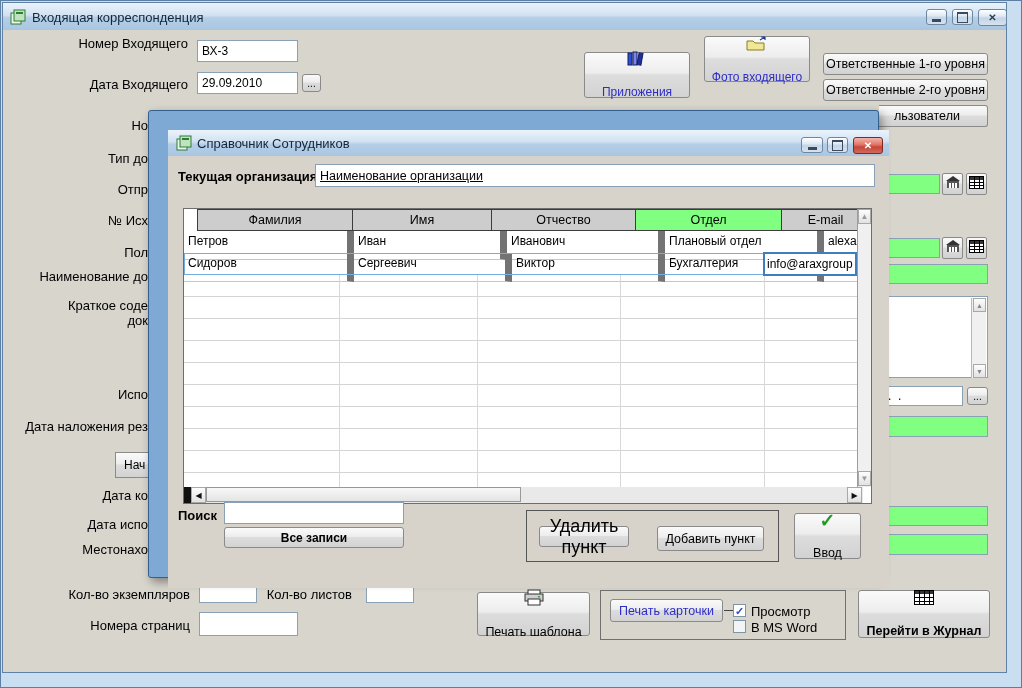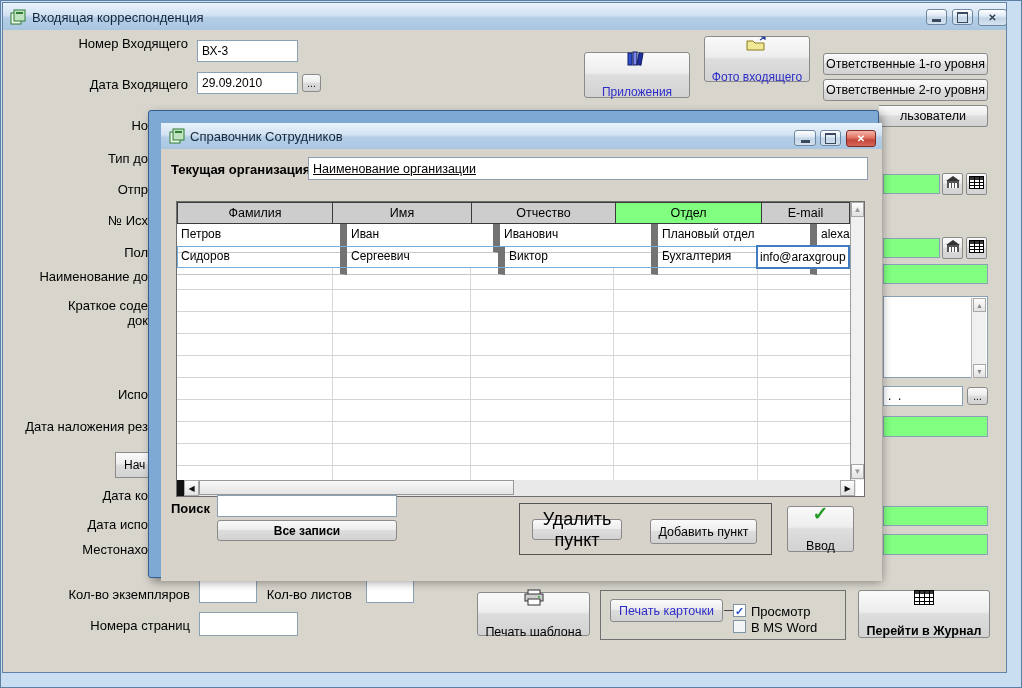--- a/index.html
+++ b/index.html
@@ -16,21 +16,21 @@
   .btn{background:linear-gradient(180deg,#fafafa,#ededed 45%,#dddddd 50%,#d2d2d2);border:1px solid #8a8a8a;
        border-radius:3px;display:flex;align-items:center;justify-content:center;text-align:center;cursor:default}
   .btn-col{flex-direction:column;gap:16px}
   .bluetext{color:#2d2dc8}
   .inp{background:#fff;border:1px solid #8aa0b4;font:12px "Liberation Sans",sans-serif;padding:1px 4px;box-sizing:border-box;color:#000}
   .grn{background:#80ff80}
   .rlbl{text-align:right;white-space:nowrap;font-size:13px}
   .llbl{white-space:nowrap;font-size:13px}
   .bold{font-weight:bold}
   .frame{border:1px solid #707070}
-  .dialog{background:#7ea9d4;border:1px solid #35608e;border-radius:3px;padding:12px;
+  .dialog{background:#7ea9d4;border:1px solid #35608e;border-radius:3px;padding:19px;
           box-shadow:3px 4px 10px rgba(0,0,0,.4);z-index:20}
   .dlg-body{position:relative;width:721px;height:458px;background:#d7d3ca}
   .hrow{display:flex;border:1px solid #3c3c3c;background:#cdcdcd}
   .hcell{display:flex;align-items:center;justify-content:center;border-right:1px solid #3c3c3c;
          height:100%;overflow:hidden;background:#cdcdcd;font-size:12.5px}
   .hcell:last-child{border-right:none}
   .trow{display:flex}
   .dcell{border-right:7px solid #737373;border-bottom:1px solid #c6c6c6;padding:3px 4px;
          white-space:nowrap;overflow:hidden;height:22px}
   .vline{background:#d8d8d8;width:1px}
@@ -89,21 +89,21 @@
   </div>
   <div class="ab btn btn-col" style="left:704px;top:36px;width:106px;height:46px">
     <span><svg width="24" height="16" viewBox="0 0 24 16">
           <path d="M2 6 h6 l2 2 h9 v7 H2 z" fill="#f0e896" stroke="#8a7d1f"></path>
           <path d="M15 5 L20 2 M20 2 v3 M20 2 h-4" stroke="#223a9a" fill="none" stroke-width="1.2"></path>
         </svg></span>
     <span class="bluetext">Фото входящего</span>
   </div>
   <div class="ab btn" style="left:823px;top:53px;width:165px;height:22px;font-size:12.5px">Ответственные 1-го уровня</div>
   <div class="ab btn" style="left:823px;top:79px;width:165px;height:22px;font-size:12.5px">Ответственные 2-го уровня</div>
-  <div class="ab btn" style="left:879px;top:105px;width:109px;height:22px;font-size:12.5px;border-left:none;border-radius:0 3px 3px 0;justify-content:flex-start;padding-left:21px">льзователи</div>
+  <div class="ab btn" style="left:879px;top:105px;width:109px;height:22px;font-size:12.5px;border-left:none;border-radius:0 3px 3px 0;justify-content:flex-start;padding-left:15px">льзователи</div>
 
   <div class="ab rlbl" style="left:0;top:118px;width:148px">Но</div>
   <div class="ab rlbl" style="left:0;top:151px;width:148px">Тип до</div>
   <div class="ab rlbl" style="left:0;top:182px;width:148px">Отпр</div>
   <div class="ab rlbl" style="left:0;top:213px;width:148px">№ Исх</div>
   <div class="ab rlbl" style="left:0;top:245px;width:148px">Пол</div>
   <div class="ab rlbl" style="left:0;top:269px;width:148px">Наименование до</div>
   <div class="ab rlbl" style="left:0;top:298px;width:148px">Краткое соде</div>
   <div class="ab rlbl" style="left:0;top:313px;width:148px">док</div>
   <div class="ab rlbl" style="left:0;top:387px;width:148px">Испо</div>
@@ -229,21 +229,21 @@
         </div>
       <div class="ab wbtn wbtn-red" style="left:685px;top:7px;width:30px;height:17px;font-size:10px;font-weight:bold">
           <span>✕</span>
         </div>
 
       <div class="ab llbl bold" style="left:10px;top:39px">Текущая организация</div>
       <input class="ab inp" style="left: 147px; top: 34px; width: 560px; height: 23px; font-size: 12.5px; text-decoration: underline;" value="Наименование организации">
 
       <div class="ab" style="left:15px;top:78px;width:689px;height:296px;border:1px solid #6e6e6e;background:#fff">
 
-        <div class="ab hrow" style="left:0;top:0;width:673px;height:22px">
+        <div class="ab hrow" style="left:13px;top:0;width:673px;height:22px">
           <div class="hcell" style="width:154px">Фамилия</div>
           <div class="hcell" style="width:138px">Имя</div>
           <div class="hcell" style="width:143px">Отчество</div>
           <div class="hcell" style="width:145px;background:#80ff80">Отдел</div>
           <div class="hcell" style="flex:1">E-mail</div>
         </div>
 
         <div class="ab trow" style="left:0;top:22px;width:673px;height:22px">
           <div class="dcell" style="width:155px">Петров</div>
           <div class="dcell" style="width:138px">Иван</div>

